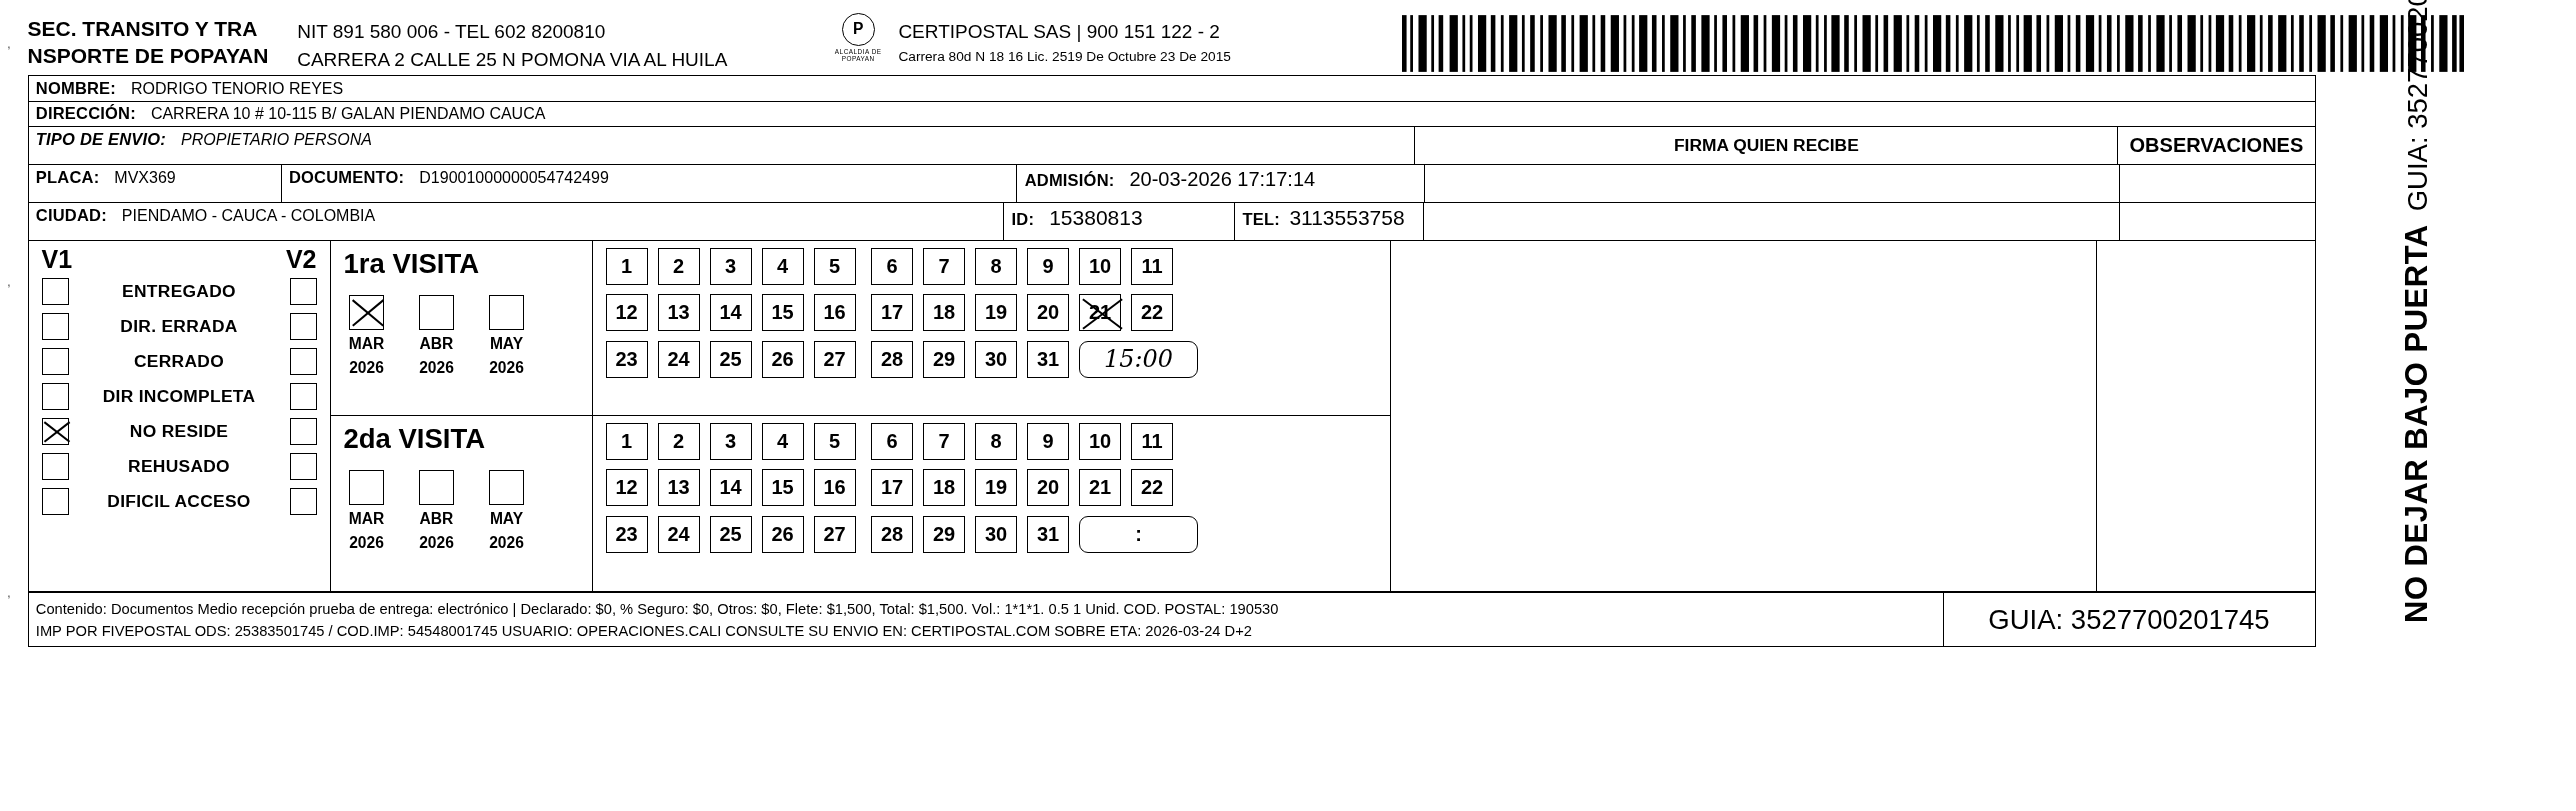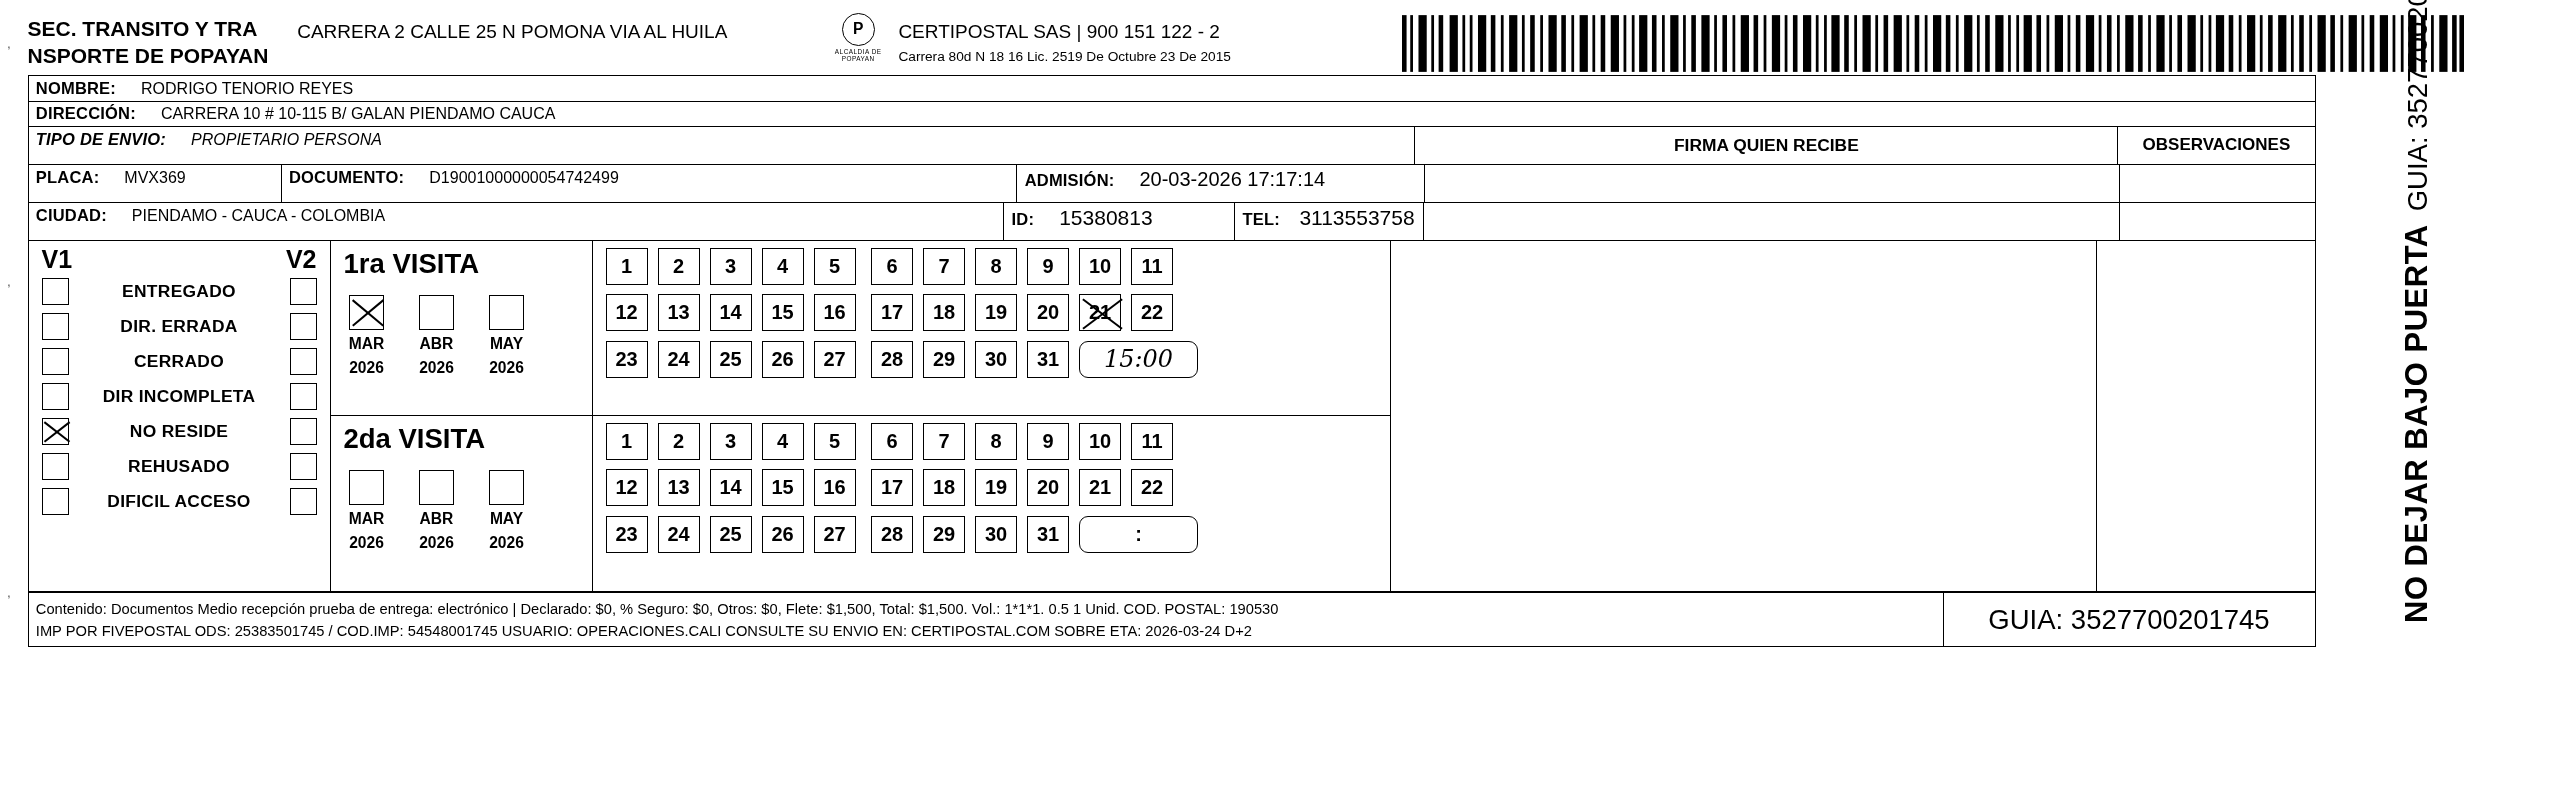--- a/index.html
+++ b/index.html
@@ -17,25 +17,25 @@
   .hdr-col3 .l1{font-size:19px;line-height:1.5;}
   .hdr-col3 .l2{font-size:13.7px;line-height:1.5;}
   .barcode{flex:1;display:flex;align-items:flex-start;justify-content:flex-end;padding-top:5.5px;}
   .barcode svg{display:block;}
   
   .frame{border:1.8px solid #000;width:2286px;}
   .row{display:flex;border-bottom:1.8px solid #000;}
   .row:last-child{border-bottom:none;}
   .lbl{font-size:16.5px;font-weight:bold;letter-spacing:0.2px;}
   .val{font-size:16px;}
-  .cellpad{padding:2.7px 5.5px 2.7px 7.3px;display:flex;align-items:baseline;gap:25px;}
+  .cellpad{padding:2.7px 5.5px 2.7px 7.3px;display:flex;align-items:baseline;gap:15px;}
   .grow{flex:1;}
   .bl{border-left:1.8px solid #000;}
   .firma{width:705px;border-left:1.8px solid #000;display:flex;align-items:center;justify-content:center;font-size:17.4px;font-weight:bold;}
-  .obs{width:197px;border-left:1.8px solid #000;display:flex;align-items:center;justify-content:center;font-size:17px;font-weight:bold;}
+  .obs{width:197px;border-left:1.8px solid #000;display:flex;align-items:center;justify-content:center;font-size:20px;font-weight:bold;}
   
   .bodyrow{display:flex;}
   
   .status{width:301px;border-right:1.8px solid #000;padding:3.7px 0 3.7px 0;}
   .status-head{display:flex;justify-content:space-between;padding:0 13px;font-size:25px;font-weight:bold;}
   .st-row{display:flex;align-items:center;justify-content:space-between;padding:0 13px;height:35px;}
   .chk{width:25px;height:25px;border:1.8px solid #000;position:relative;flex:0 0 auto;}
   .chk.x::before,.chk.x::after{content:"";position:absolute;left:-1.8px;top:50%;width:32px;height:1.8px;background:#000;transform-origin:center;}
   .chk.x::before{transform:rotate(38deg);}
   .chk.x::after{transform:rotate(-38deg);}
@@ -84,20 +84,21 @@
 <div class="sheet">
 
   <div class="doc">
 
     <div class="hdr">
       <div class="hdr-col1">
         <div>SEC. TRANSITO Y TRA</div>
         <div>NSPORTE DE POPAYAN</div>
       </div>
       <div class="hdr-col2">
+        <div>NIT 891 580 006 - TEL 602 8200810</div>
         <div>CARRERA 2 CALLE 25 N POMONA VIA AL HUILA</div>
       </div>
       <div class="hdr-logo">
         <div class="logo-circ">P</div>
         <div class="logo-txt">ALCALDIA DE POPAYAN</div>
       </div>
       <div class="hdr-col3">
         <div class="l1">CERTIPOSTAL SAS | 900 151 122 - 2</div>
         <div class="l2">Carrera 80d N 18 16  Lic. 2519 De Octubre 23 De 2015</div>
       </div>

